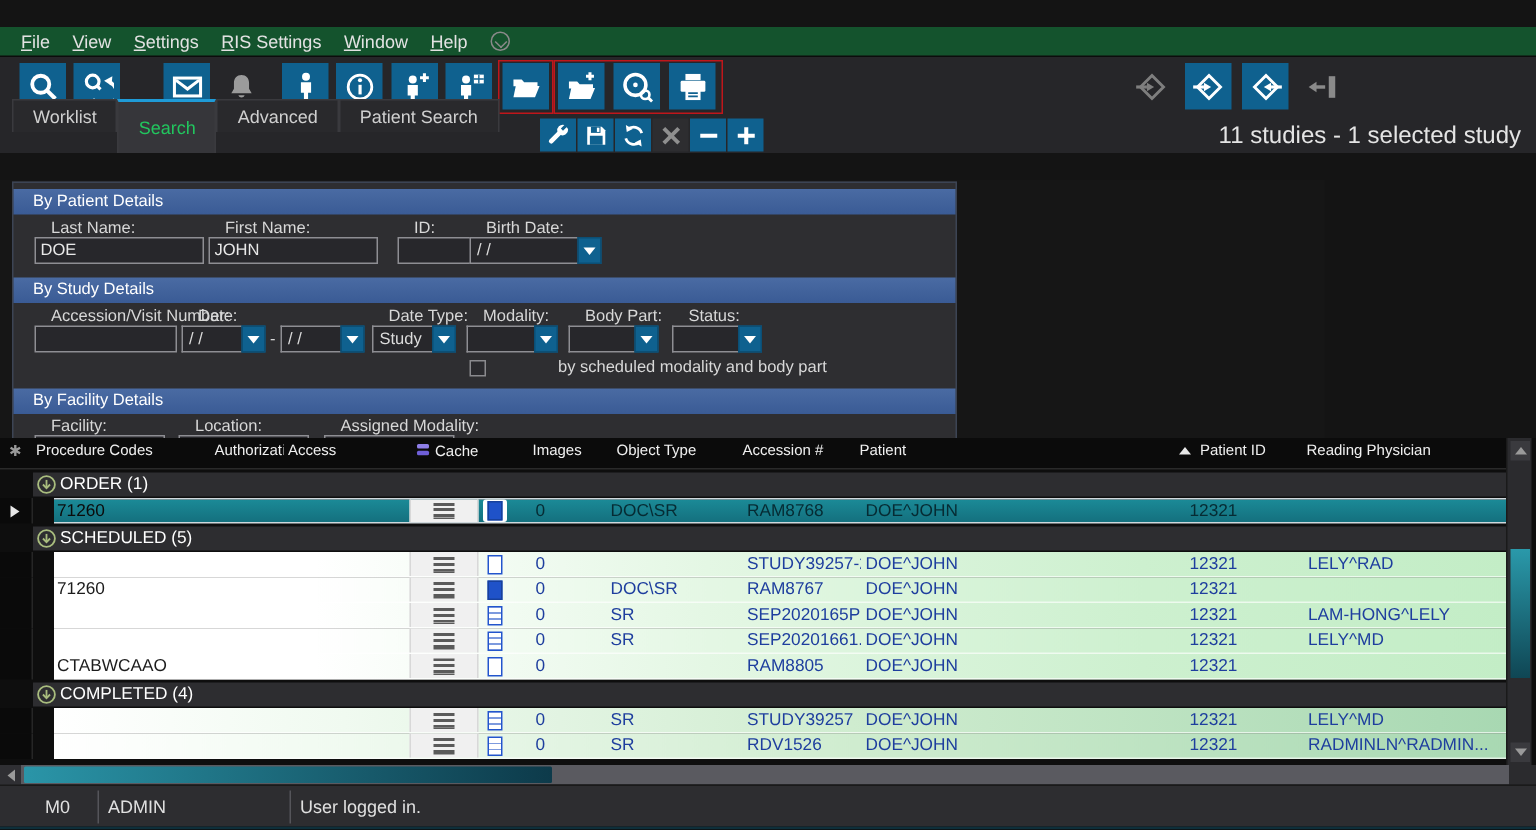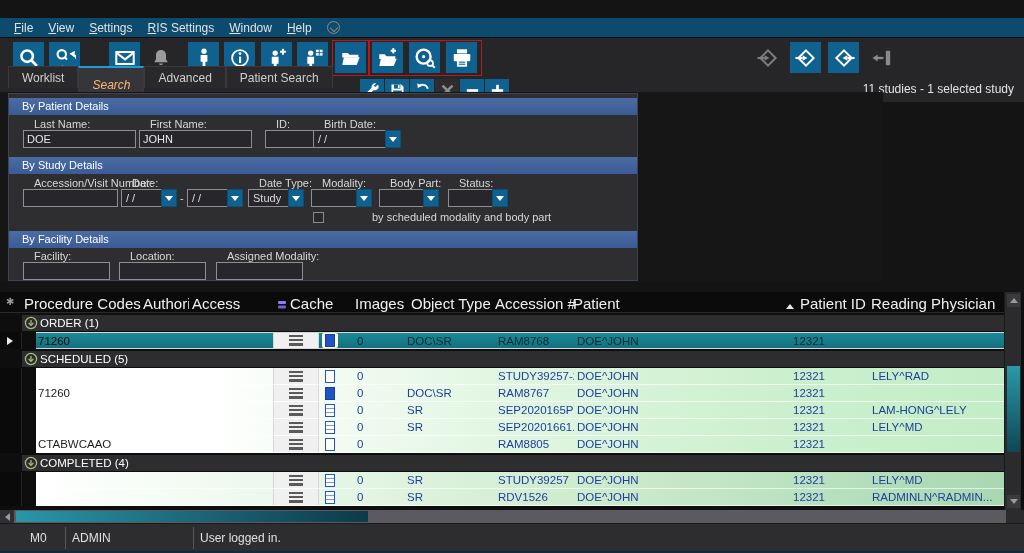--- a/index.html
+++ b/index.html
@@ -12,60 +12,60 @@
   .title-text { color:#fff; font-size:12px; white-space:nowrap; }
   .win-controls { position:absolute; right:8px; top:0; height:18px; display:flex; align-items:center; gap:12px; }
   .winbtn { color:#cdd6ea; font-size:11px; width:12px; height:12px; display:flex; align-items:center; justify-content:center; cursor:default; }
   .glyph-min { width:9px; height:2px; background:#cdd6ea; }
   .glyph-max { width:9px; height:8px; border:1px solid #cdd6ea; border-top:2px solid #cdd6ea; }
   .glyph-x { position:relative; width:10px; height:10px; }
   .glyph-x::before,.glyph-x::after { content:''; position:absolute; left:4px; top:-1px; width:2px; height:12px; background:#cdd6ea; }
   .glyph-x::before { transform:rotate(45deg);} .glyph-x::after { transform:rotate(-45deg);}
 
   
-  .menubar { position:absolute; left:0; top:18px; width:1024px; height:20px; background:#0c4a6e; display:flex; align-items:center; gap:15px; padding-left:14px; border-bottom:1px solid #0c0c0c; }
+  .menubar { position:absolute; left:0; top:18px; width:1024px; height:20px; background:#14532d; display:flex; align-items:center; gap:15px; padding-left:14px; border-bottom:1px solid #0c0c0c; }
   .menu-item { display:inline-block; color:#e2e2e2; font-size:12px; cursor:default; }
   .menu-item::first-letter { text-decoration:underline; }
   .menu-badge { width:13px; height:13px; border:1px solid #8a8a8a; border-radius:50%; position:relative; }
   .menu-badge::after { content:''; position:absolute; left:3px; top:3px; width:5px; height:5px; border-left:1px solid #8a8a8a; border-bottom:1px solid #8a8a8a; transform:rotate(-45deg); }
 
   
   .toolbar { position:absolute; left:0; top:38px; width:1024px; height:40px; background:#262629; }
   .tbtn { position:absolute; top:4px; width:31px; height:31px; background:#0f618f; display:flex; align-items:center; justify-content:center; }
   .tbtn.flat { background:transparent; }
   .redbox { position:absolute; top:2px; height:36px; border:1px solid #c0161b; }
 
   
   .tabrow { position:absolute; left:0; top:78px; width:1024px; height:24px; background:#262629; }
   .tabs { position:absolute; left:8px; bottom:0; display:flex; }
   .tab { height:22px; padding:0 13px; font-size:12px; color:#cfcfcf; background:#29292c; border:1px solid #3a3a3e; border-bottom:none; display:flex; align-items:center; cursor:default; }
-  .tab.active { background:#36363a; color:#fdba74; border-top:2px solid #1f9bd7; height:36px;font-style:italic; }
+  .tab.active { background:#36363a; color:#22c55e; border-top:2px solid #1f9bd7; height:36px; }
   .minibar { position:absolute; left:360px; top:1px; display:flex; gap:1px; }
   .mbtn { width:24px; height:22px; background:#0f618f; display:flex; align-items:center; justify-content:center; }
   .mbtn.gray { background:#2d2d30; }
-  .study-count { position:absolute; right:10px; top:4px; color:#e4e4e4; font-size:12px; }
-
-  
-  .form-zone { position:absolute; left:0; top:92px; width:883px; height:190px; background:#161616; }
+  .study-count { position:absolute; right:10px; top:4px; color:#e4e4e4; font-size:16px; }
+
+  
+  .form-zone { position:absolute; left:0; top:120px; width:883px; height:190px; background:#161616; }
   .form-panel { position:absolute; left:8px; top:1px; width:630px; height:188px; background:#2e2e31; border:1px solid #3c4454; }
   .sec-header { position:absolute; left:0; width:628px; height:17px; background:linear-gradient(#4a6ba3,#3a5b95); color:#fff; font-size:11px; line-height:17px; padding-left:13px; }
   .flabel { position:absolute; color:#d8d8d8; font-size:11px; white-space:nowrap;padding-left:11px; }
   .finput { position:absolute; height:18px; background:#27272b; border:1px solid #8e8e93; color:#e8e8e8; font-size:11px; font-family:"Liberation Sans",sans-serif; padding:0 3px; }
   .combo { position:absolute; height:18px; display:flex; }
   .combo-text { background:#27272b; border:1px solid #8e8e93; border-right:none; color:#dcdcdc; font-size:11px; line-height:16px; padding:0 4px; flex:1; }
   .combo-btn { width:16px; background:#0f618f; border:1px solid #0b4f75; display:flex; align-items:center; justify-content:center; }
   .caret { width:0; height:0; border-left:4px solid transparent; border-right:4px solid transparent; border-top:5px solid #fff; }
   .dash { position:absolute; color:#d8d8d8; font-size:11px; }
   .cbx { position:absolute; width:11px; height:11px; background:#2a2a2e; border:1px solid #8a8a8e; }
   .cbx-label { position:absolute; color:#d8d8d8; font-size:11px;padding-left:43px; }
 
   
   .table-area { position:absolute; left:0; top:292px; width:1024px; height:218px; background:#0e0e0e; }
   .thead { position:absolute; left:0; top:0; width:1004px; height:21px; background:#0b0b0b; border-bottom:1px solid #2a2a2a; }
-  .th { position:absolute; top:3px; color:#f0f0f0; font-size:15px; white-space:nowrap; }
+  .th { position:absolute; top:3px; color:#f0f0f0; font-size:10px; white-space:nowrap; }
   .sort-up { display:inline-block; width:0; height:0; border-left:4px solid transparent; border-right:4px solid transparent; border-bottom:5px solid #e8e8e8; margin-right:6px; }
   .asterisk { position:absolute; left:6px; top:5px; width:9px; height:9px; color:#9a9a9a; font-size:10px; line-height:9px; }
   .tbody { position:absolute; left:0; top:21px; width:1004px; bottom:0; }
   .tgroup { position:relative; height:16px; margin:2px 0 1px 22px; background:#2d2d30; color:#fff; font-size:11.5px; line-height:16px; padding-left:18px; }
   .gicon { position:absolute; left:2px; top:1px; }
   .glabel { padding-left:0; }
   .trow { position:relative; height:17px; }
   .ind { position:absolute; left:0; top:0; bottom:0; width:22px; background:#0a0a0a; border-right:1px solid #262626; }
   .trow.selected .ind::after { content:''; position:absolute; left:7px; top:5px; width:0; height:0; border-top:4px solid transparent; border-bottom:4px solid transparent; border-left:6px solid #e8e8e8; }
   .rowbg { position:absolute; left:36px; right:0; top:0; bottom:0; border-bottom:1px solid rgba(255,255,255,.65); }

